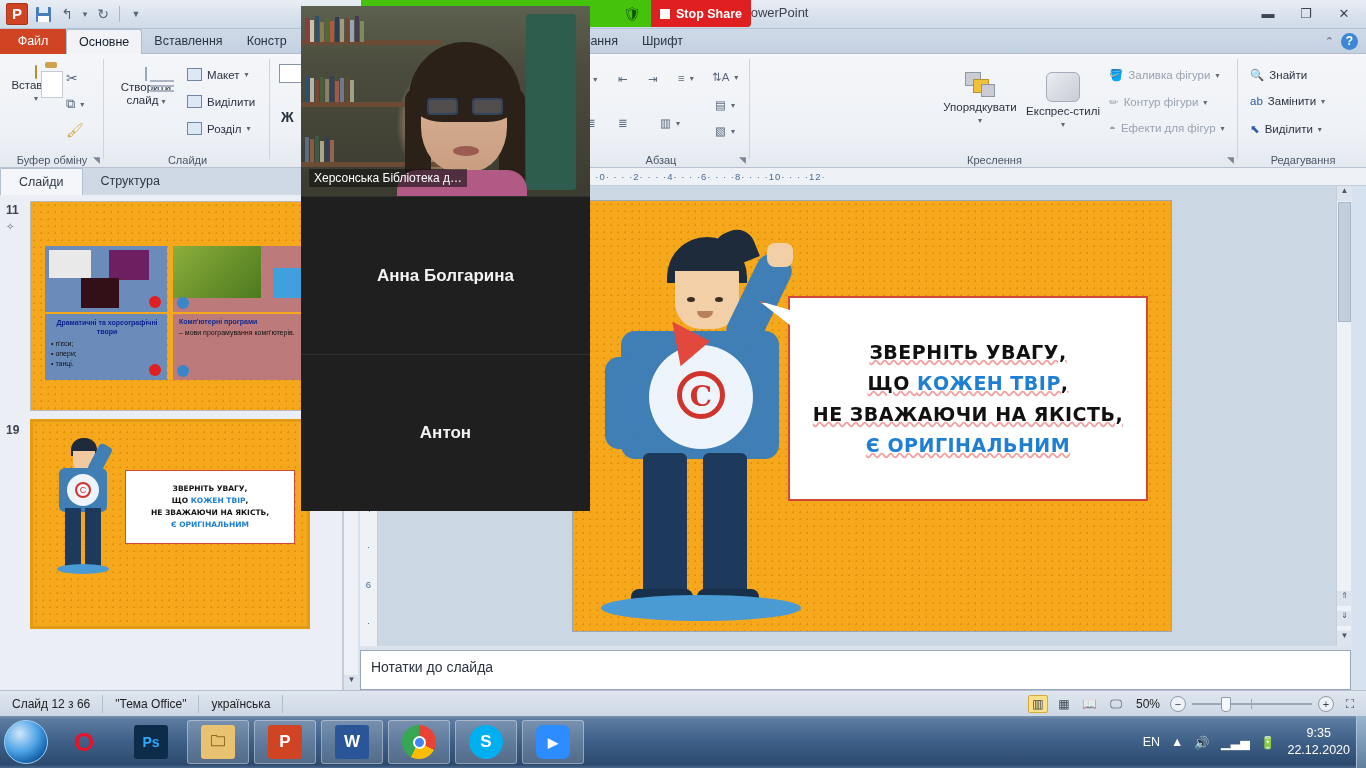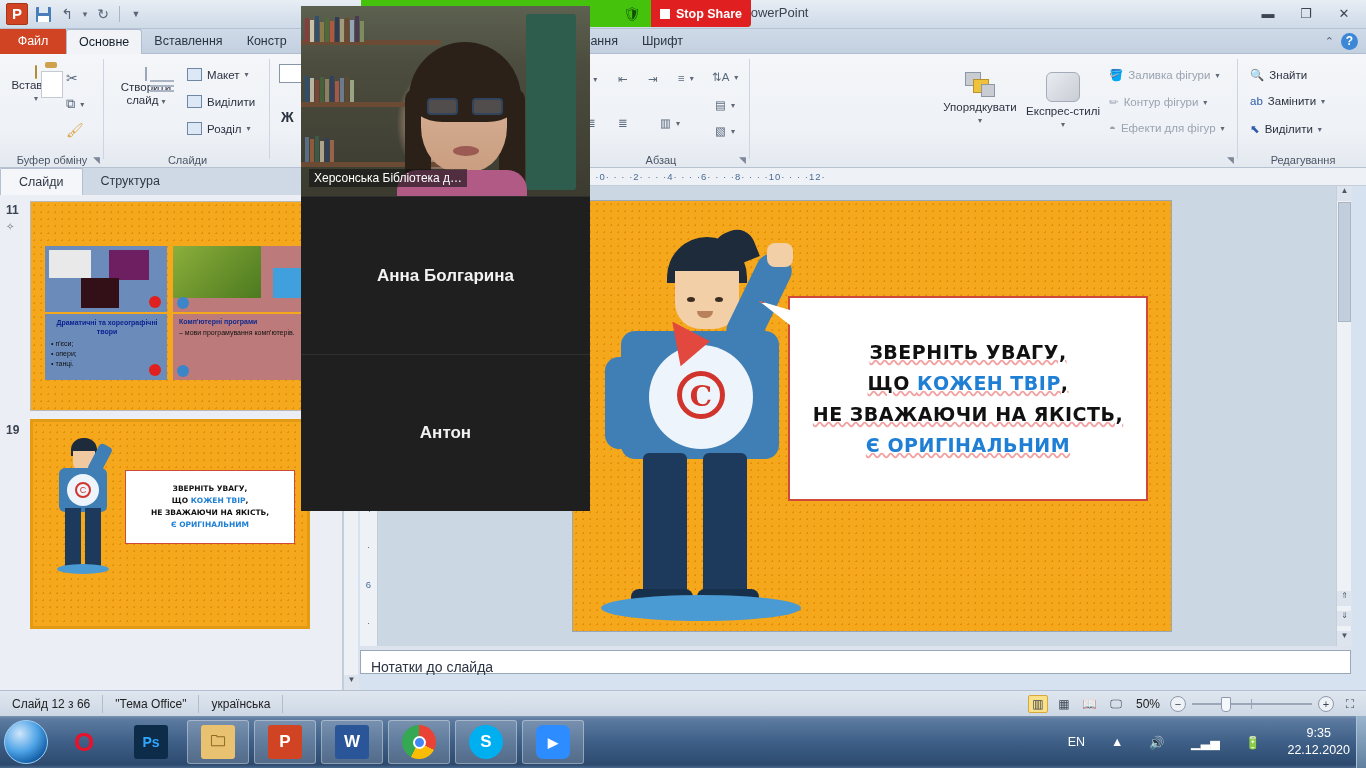--- a/index.html
+++ b/index.html
@@ -151,21 +151,21 @@
                  letter-spacing:0.5px; color:#111; line-height:31px; white-space:nowrap;
                  text-decoration:underline; text-decoration-color:#f2a0a0; text-decoration-style:wavy; }
   .hl { color:#1f7fd4; }
 
   
   .stage-scroll { position:absolute; right:0; top:0; width:15px; height:460px; background:#eef1f6; border-left:1px solid #c5cfdb; }
   .ss-btn { width:15px; height:15px; text-align:center; font-size:8px; color:#4c5666; background:#dde4ed; }
 
   
   .notes {
-    position:absolute; left:360px; top:650px; width:991px; height:24px;
+    position:absolute; left:360px; top:650px; width:991px; height:40px;
     background:#fff; border:1px solid #9aa7b8;
     padding:8px 0 0 10px; font-size:14px; color:#2b3240;
   }
   .notes-bar { position:absolute; left:360px; top:646px; width:991px; height:4px; background:#dde3ec; }
 
   
   .statusbar {
     position:absolute; left:0; top:690px; width:1366px; height:26px;
     background:linear-gradient(to bottom,#dfe6ef,#cdd8e5);
     border-top:1px solid #b4c0d0; display:flex; align-items:center;
@@ -193,21 +193,21 @@
     background:radial-gradient(circle at 35% 30%, #cfe6fb 0%, #4ea3e6 45%, #1560a8 75%, #0c3c72 100%);
     border:1px solid #9fd0f5;
   }
   .tb-item {
     width:62px; height:44px; margin-left:5px; display:flex; align-items:center; justify-content:center;
     border-radius:3px;
   }
   .tb-item.framed { background:rgba(255,255,255,0.18); border:1px solid rgba(255,255,255,0.35); }
   .tb-ic { width:34px; height:34px; display:flex; align-items:center; justify-content:center;
            font-weight:bold; font-size:17px; color:#fff; border-radius:3px; }
-  .tray { position:absolute; right:0; top:716px; height:52px; display:flex; align-items:center; gap:26px;
+  .tray { position:absolute; right:0; top:716px; height:52px; display:flex; align-items:center; gap:11px;
           color:#fff; font-size:12.5px; padding-right:16px; }
   .clock { text-align:center; line-height:17px; font-size:12.5px; }
   .showdesk { position:absolute; right:0; top:716px; width:10px; height:52px;
               background:linear-gradient(to bottom,#9ab4cd,#60809f); border-left:1px solid #a9c0d6; }
 
   
   .zoomwin { position:absolute; left:301px; top:6px; width:289px; height:505px; background:#1b1b1b; z-index:50; }
   .vid-cam {
     position:absolute; left:0; top:0; width:289px; height:190px;
     background:
@@ -408,20 +408,21 @@
       <div class="smallrow" style="left:358px;top:41px;color:#9aa3b0">
           <span>✏</span>
           <span>Контур фігури</span>
           <span class="mini-arrow">▾</span>
         </div>
       <div class="smallrow" style="left:358px;top:68px;color:#9aa3b0">
           <span>◓</span>
           <span>Ефекти для фігур</span>
           <span class="mini-arrow">▾</span>
         </div>
+      <div class="glabel">Креслення</div>
       <div class="dlg">◥</div>
       <div class="gsep"></div>
     </div>
 
     <div class="grp" style="left:1240px;width:126px">
       <div class="smallrow" style="left:10px;top:14px">
           <span style="color:#2c5ca8">🔍</span>
           <span>Знайти</span>
         </div>
       <div class="smallrow" style="left:10px;top:41px">

